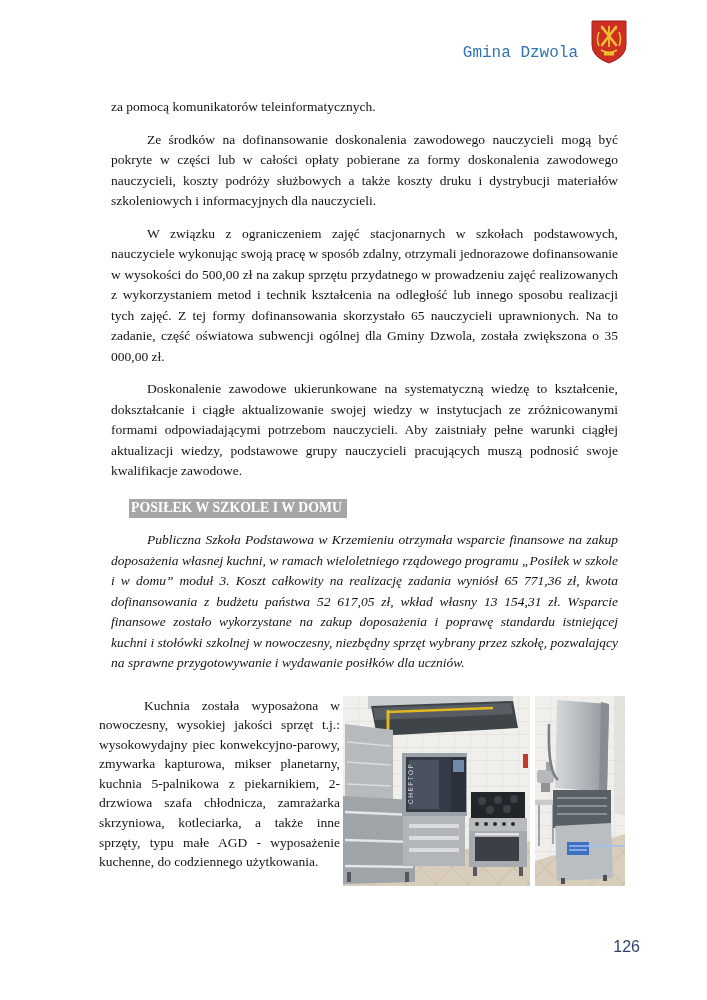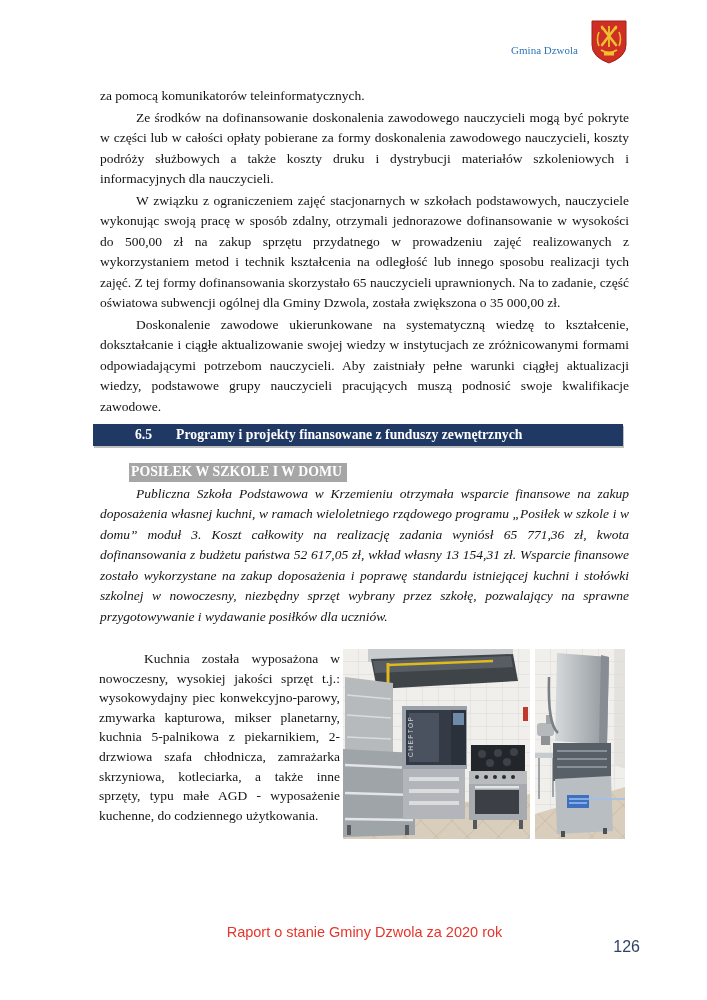--- a/index.html
+++ b/index.html
@@ -4,30 +4,30 @@
 <style>
   html,body{margin:0;padding:0;background:#e8e8e8;}
   .page{
     position:relative;width:707px;height:1000px;background:#ffffff;
     margin:0 auto;overflow:hidden;
     font-family:"Liberation Serif","DejaVu Serif",serif;color:#131313;
   }
   
   .org-name{
     position:absolute;top:44px;right:129px;
-    font-family:Liberation Serif, serif;
-    font-size:11px;color:#2e74b5;
+    font-family:Liberation Mono, monospace;
+    font-size:16px;color:#2e74b5;
   }
   .coat{position:absolute;top:20px;right:79px;width:38px;height:44px;}
   
   .body{
     position:absolute;left:99px;top:85px;width:531px;
     font-size:13.5px;line-height:20.5px;text-align:justify;
   }
-  .body p{margin:1px;text-indent:36px;}
+  .body p{margin:12px;text-indent:36px;}
   .body p.noindent{text-indent:0;}
   
   .section-bar{
     margin:7px 0 0 -6px;width:530px;height:22px;line-height:22px;
     background:#1f3864;color:#ffffff;font-weight:bold;font-size:13.7px;
     box-shadow:1px 2px 0 rgba(140,140,140,.55);
     display:flex;text-align:left;
   }
   .section-number{margin-left:42px;}
   .section-title{margin-left:24px;}
@@ -73,24 +73,20 @@
     <circle cx="12.5" cy="8" r="1.6" fill="#eec22e"></circle>
     <circle cx="25.5" cy="8" r="1.6" fill="#eec22e"></circle>
   </svg>
 
   <div class="body">
     <p class="noindent">za pomocą komunikatorów teleinformatycznych.</p>
     <p>Ze środków na dofinansowanie doskonalenia zawodowego nauczycieli mogą być pokryte w części lub w całości opłaty pobierane za formy doskonalenia zawodowego nauczycieli, koszty podróży służbowych a także koszty druku i dystrybucji materiałów szkoleniowych i informacyjnych dla nauczycieli.</p>
     <p>W związku z ograniczeniem zajęć stacjonarnych w szkołach podstawowych, nauczyciele wykonując swoją pracę w sposób zdalny, otrzymali jednorazowe dofinansowanie w wysokości do 500,00 zł na zakup sprzętu przydatnego w prowadzeniu zajęć realizowanych z wykorzystaniem metod i technik kształcenia na odległość lub innego sposobu realizacji tych zajęć. Z tej formy dofinansowania skorzystało 65 nauczycieli uprawnionych. Na to zadanie, część oświatowa subwencji ogólnej dla Gminy Dzwola, została zwiększona o 35 000,00 zł.</p>
     <p>Doskonalenie zawodowe ukierunkowane na systematyczną wiedzę to kształcenie, dokształcanie i ciągłe aktualizowanie swojej wiedzy w instytucjach ze zróżnicowanymi formami odpowiadającymi potrzebom nauczycieli. Aby zaistniały pełne warunki ciągłej aktualizacji wiedzy, podstawowe grupy nauczycieli pracujących muszą podnosić swoje kwalifikacje zawodowe.</p>
 
-    <div class="section-bar">
-      <span class="section-number">6.5</span>
-      <span class="section-title">Programy i projekty finansowane z funduszy zewnętrznych</span>
-    </div>
 
     <div class="subsection-wrap">
       <span class="subsection">POSIŁEK W SZKOLE I W DOMU</span>
     </div>
 
     <p class="after-sub">Publiczna Szkoła Podstawowa w Krzemieniu otrzymała wsparcie finansowe na zakup doposażenia własnej kuchni, w ramach wieloletniego rządowego programu „Posiłek w szkole i w domu” moduł 3. Koszt całkowity na realizację zadania wyniósł 65 771,36 zł, kwota dofinansowania z budżetu państwa 52 617,05 zł, wkład własny 13 154,31 zł. Wsparcie finansowe zostało wykorzystane na zakup doposażenia i poprawę standardu istniejącej kuchni i stołówki szkolnej w nowoczesny, niezbędny sprzęt wybrany przez szkołę, pozwalający na sprawne przygotowywanie i wydawanie posiłków dla uczniów.</p>
 
     <div class="two-col">
       <div class="left-col">
         <p>Kuchnia została wyposażona w nowoczesny, wysokiej jakości sprzęt t.j.: wysokowydajny piec konwekcyjno-parowy, zmywarka kapturowa, mikser planetarny, kuchnia 5-palnikowa z piekarnikiem, 2-drzwiowa szafa chłodnicza, zamrażarka skrzyniowa, kotleciarka, a także inne sprzęty, typu małe AGD - wyposażenie kuchenne, do codziennego użytkowania.</p>
@@ -188,16 +184,15 @@
             <rect x="218" y="182" width="4" height="6" fill="#4c5054"></rect>
             <rect x="260" y="179" width="4" height="6" fill="#4c5054"></rect>
 
             <polygon points="272,0 282,0 282,120 272,116" fill="#dcd9d4" opacity="0.6"></polygon>
           </g>
         </svg>
       </figure>
     </div>
   </div>
 
-  <div class="footer-title">Raport o stanie Gminy Dzwola za 2020 rok</div>
   <div class="page-number">126</div>
 
 </div>
 
 </body></html>

